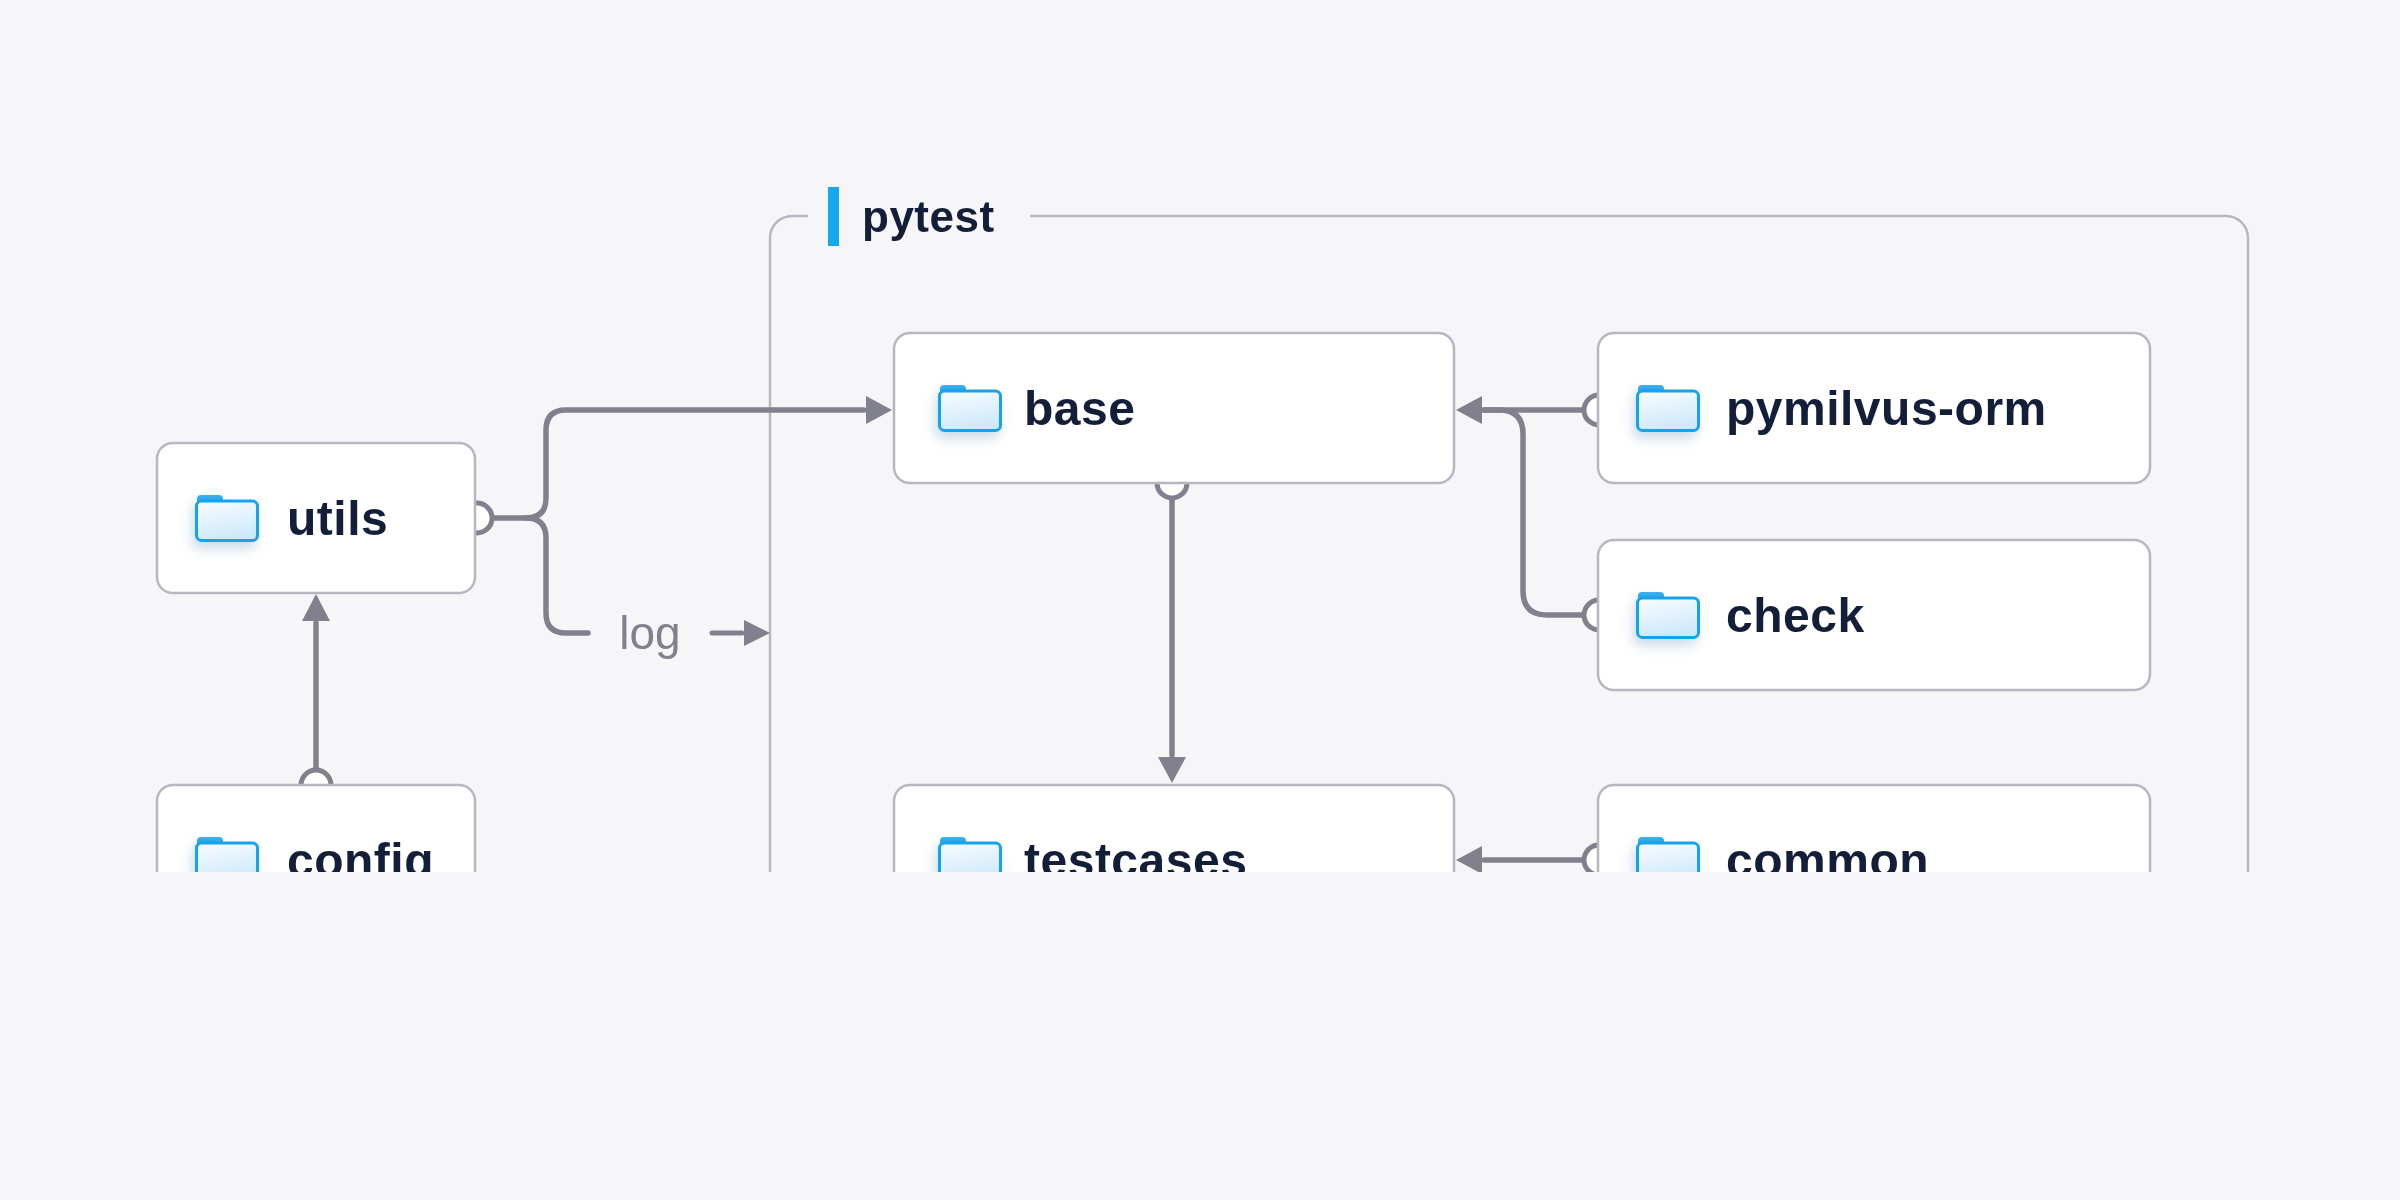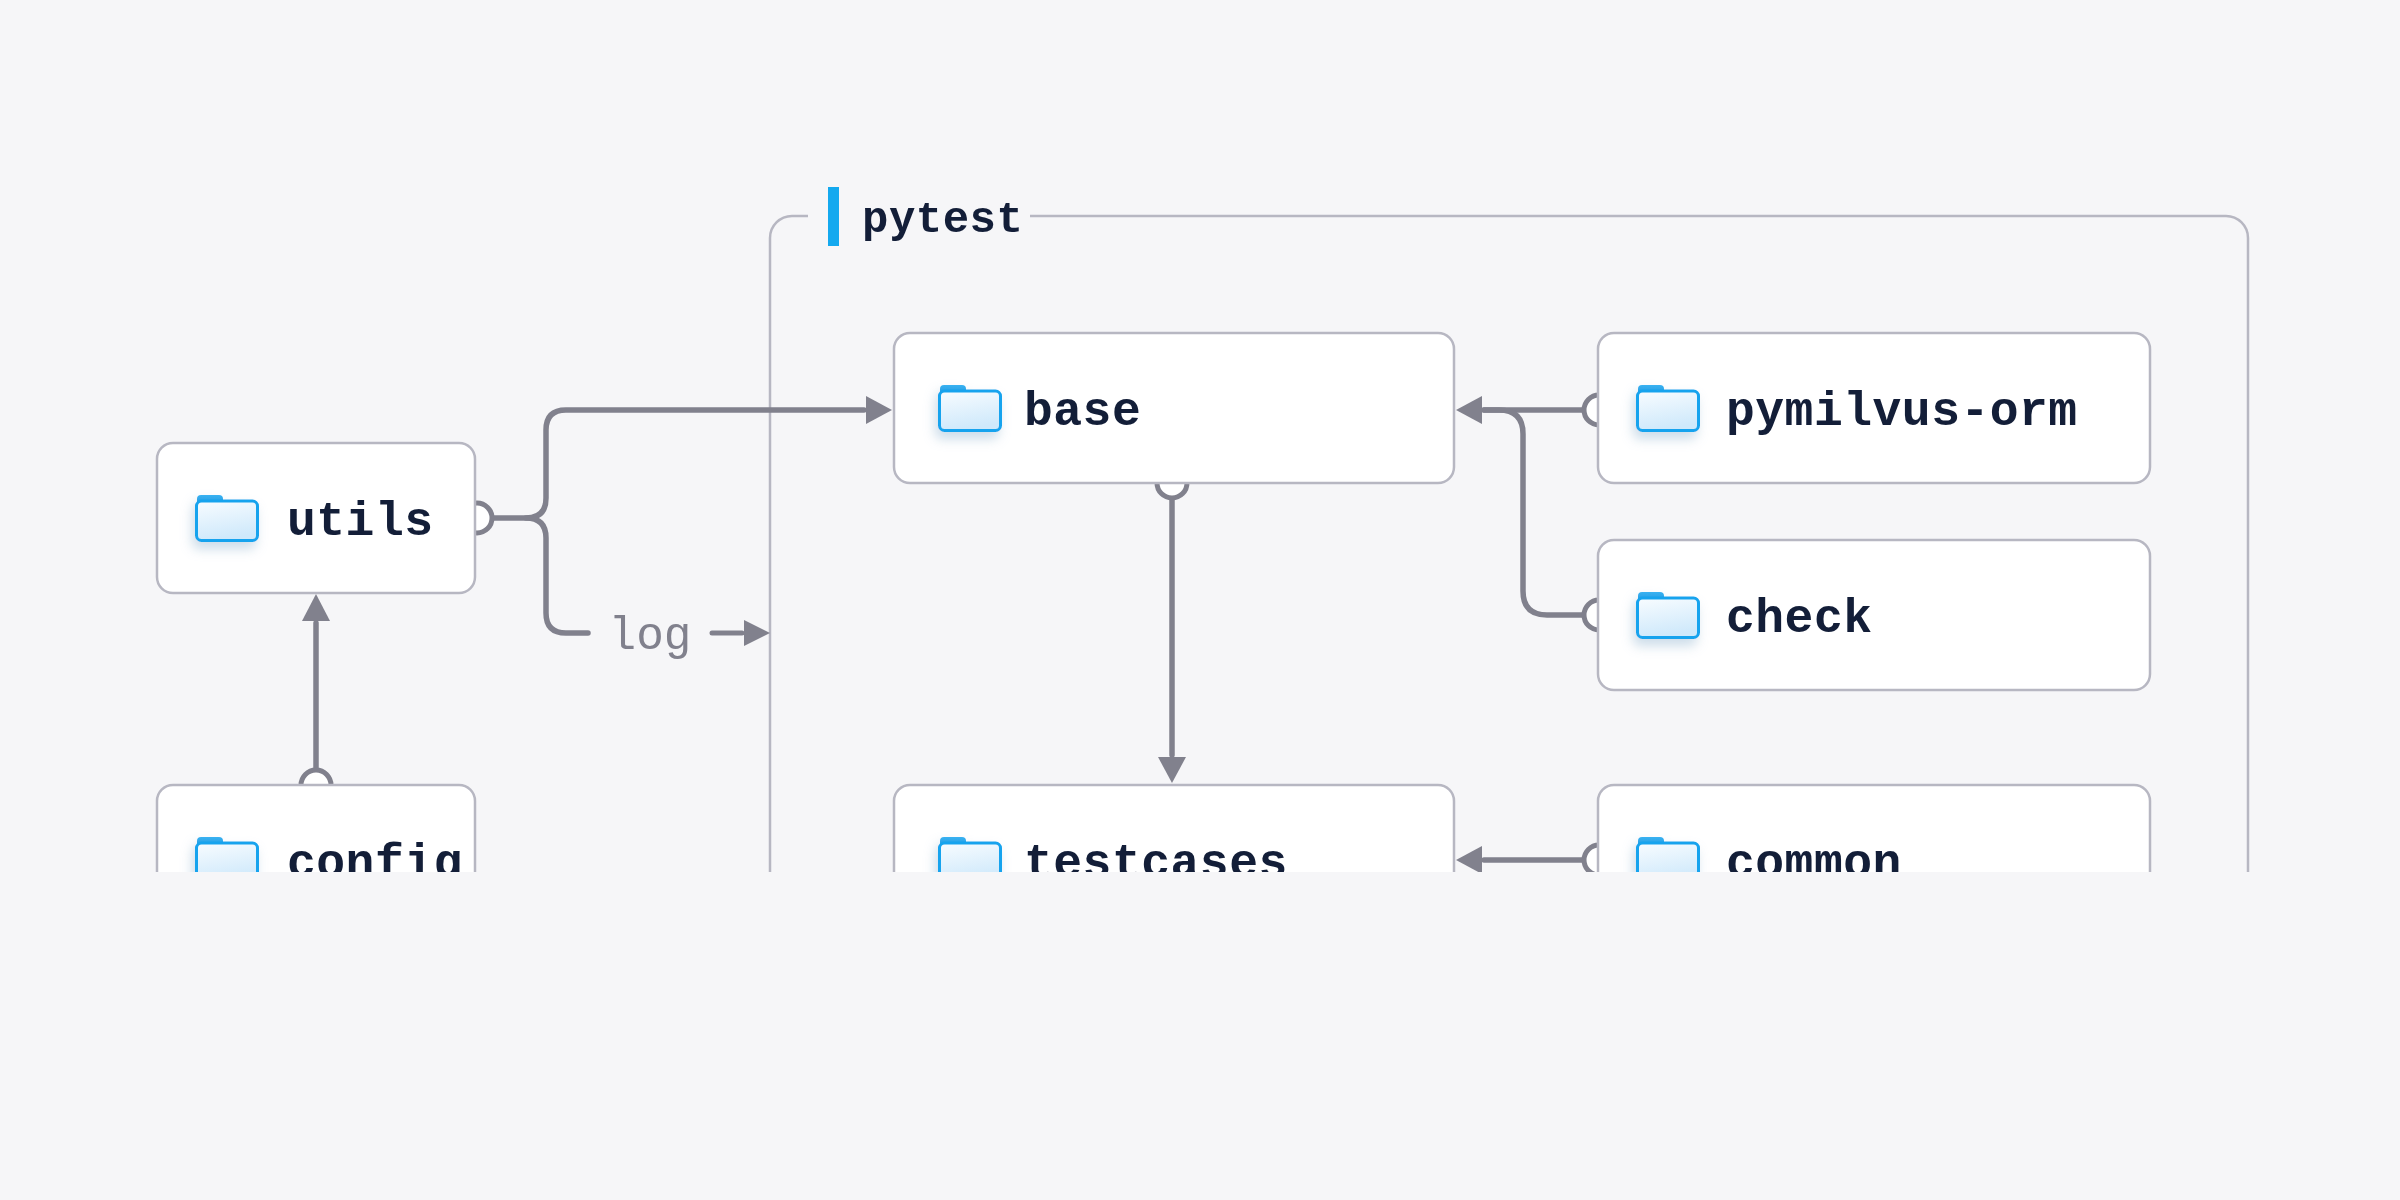--- a/index.html
+++ b/index.html
@@ -5,21 +5,21 @@
   :root{
     --bg:#f6f6f8;
     --ink:#131e38;
     --line:#81818d;
     --border:#b7b7c2;
     --accent:#14a9ef;
     --boxfill:#ffffff;
   }
   html,body{margin:0;padding:0;background:var(--bg);}
   .stage{width:2400px;height:872px;position:relative;background:var(--bg);
-         font-family:Liberation Mono, monospace;}
+         font-family:Liberation Sans, sans-serif;}
   svg{display:block;}
   .container-box{fill:none;stroke:var(--border);stroke-width:2.5;}
   .node-box{fill:var(--boxfill);stroke:var(--border);stroke-width:2.5;}
   .edge{fill:none;stroke:var(--line);stroke-width:5.5;stroke-linecap:round;}
   .thin-edge{fill:none;stroke:var(--line);stroke-width:5;stroke-linecap:round;}
   .dot{fill:#ffffff;stroke:var(--line);stroke-width:5;}
   .ah{fill:var(--line);stroke:none;}
   .node-label{fill:var(--ink);font-size:48px;font-weight:600;letter-spacing:0.5px;}
   .pytest-label{fill:var(--ink);font-size:44px;font-weight:600;letter-spacing:0.5px;}
   .log-label{fill:var(--line);font-size:46px;font-weight:400;text-anchor:middle;}

